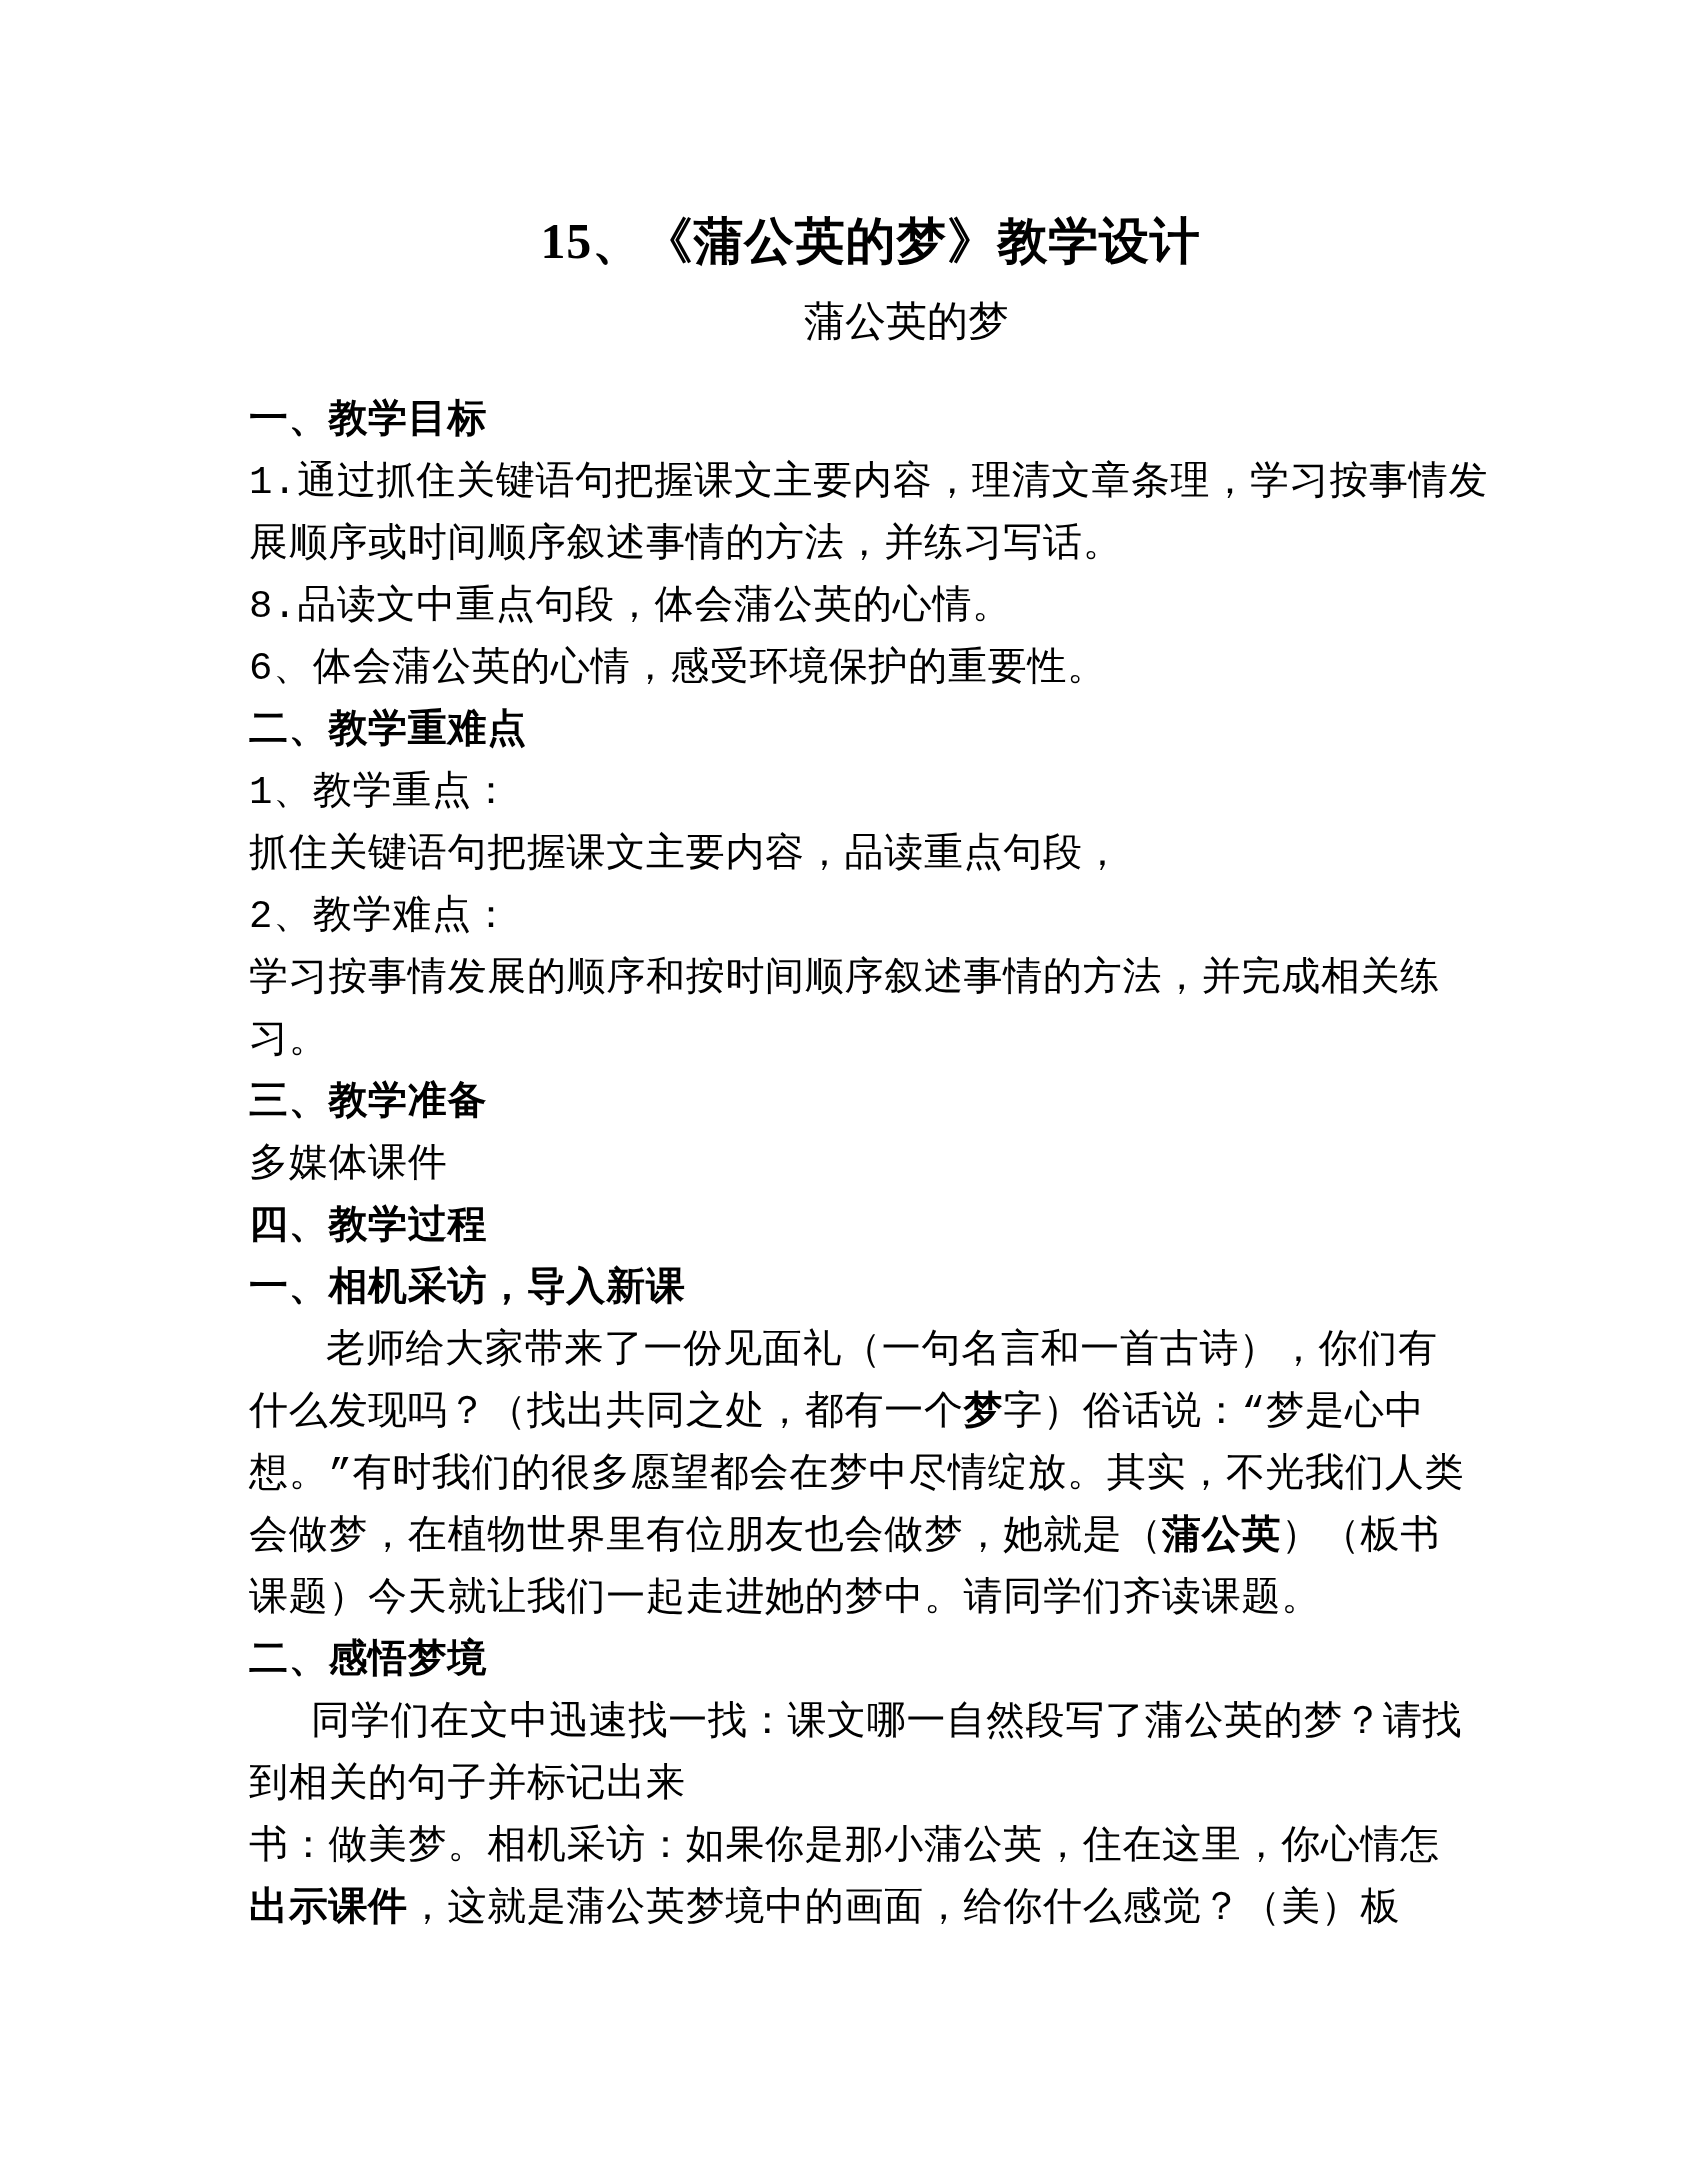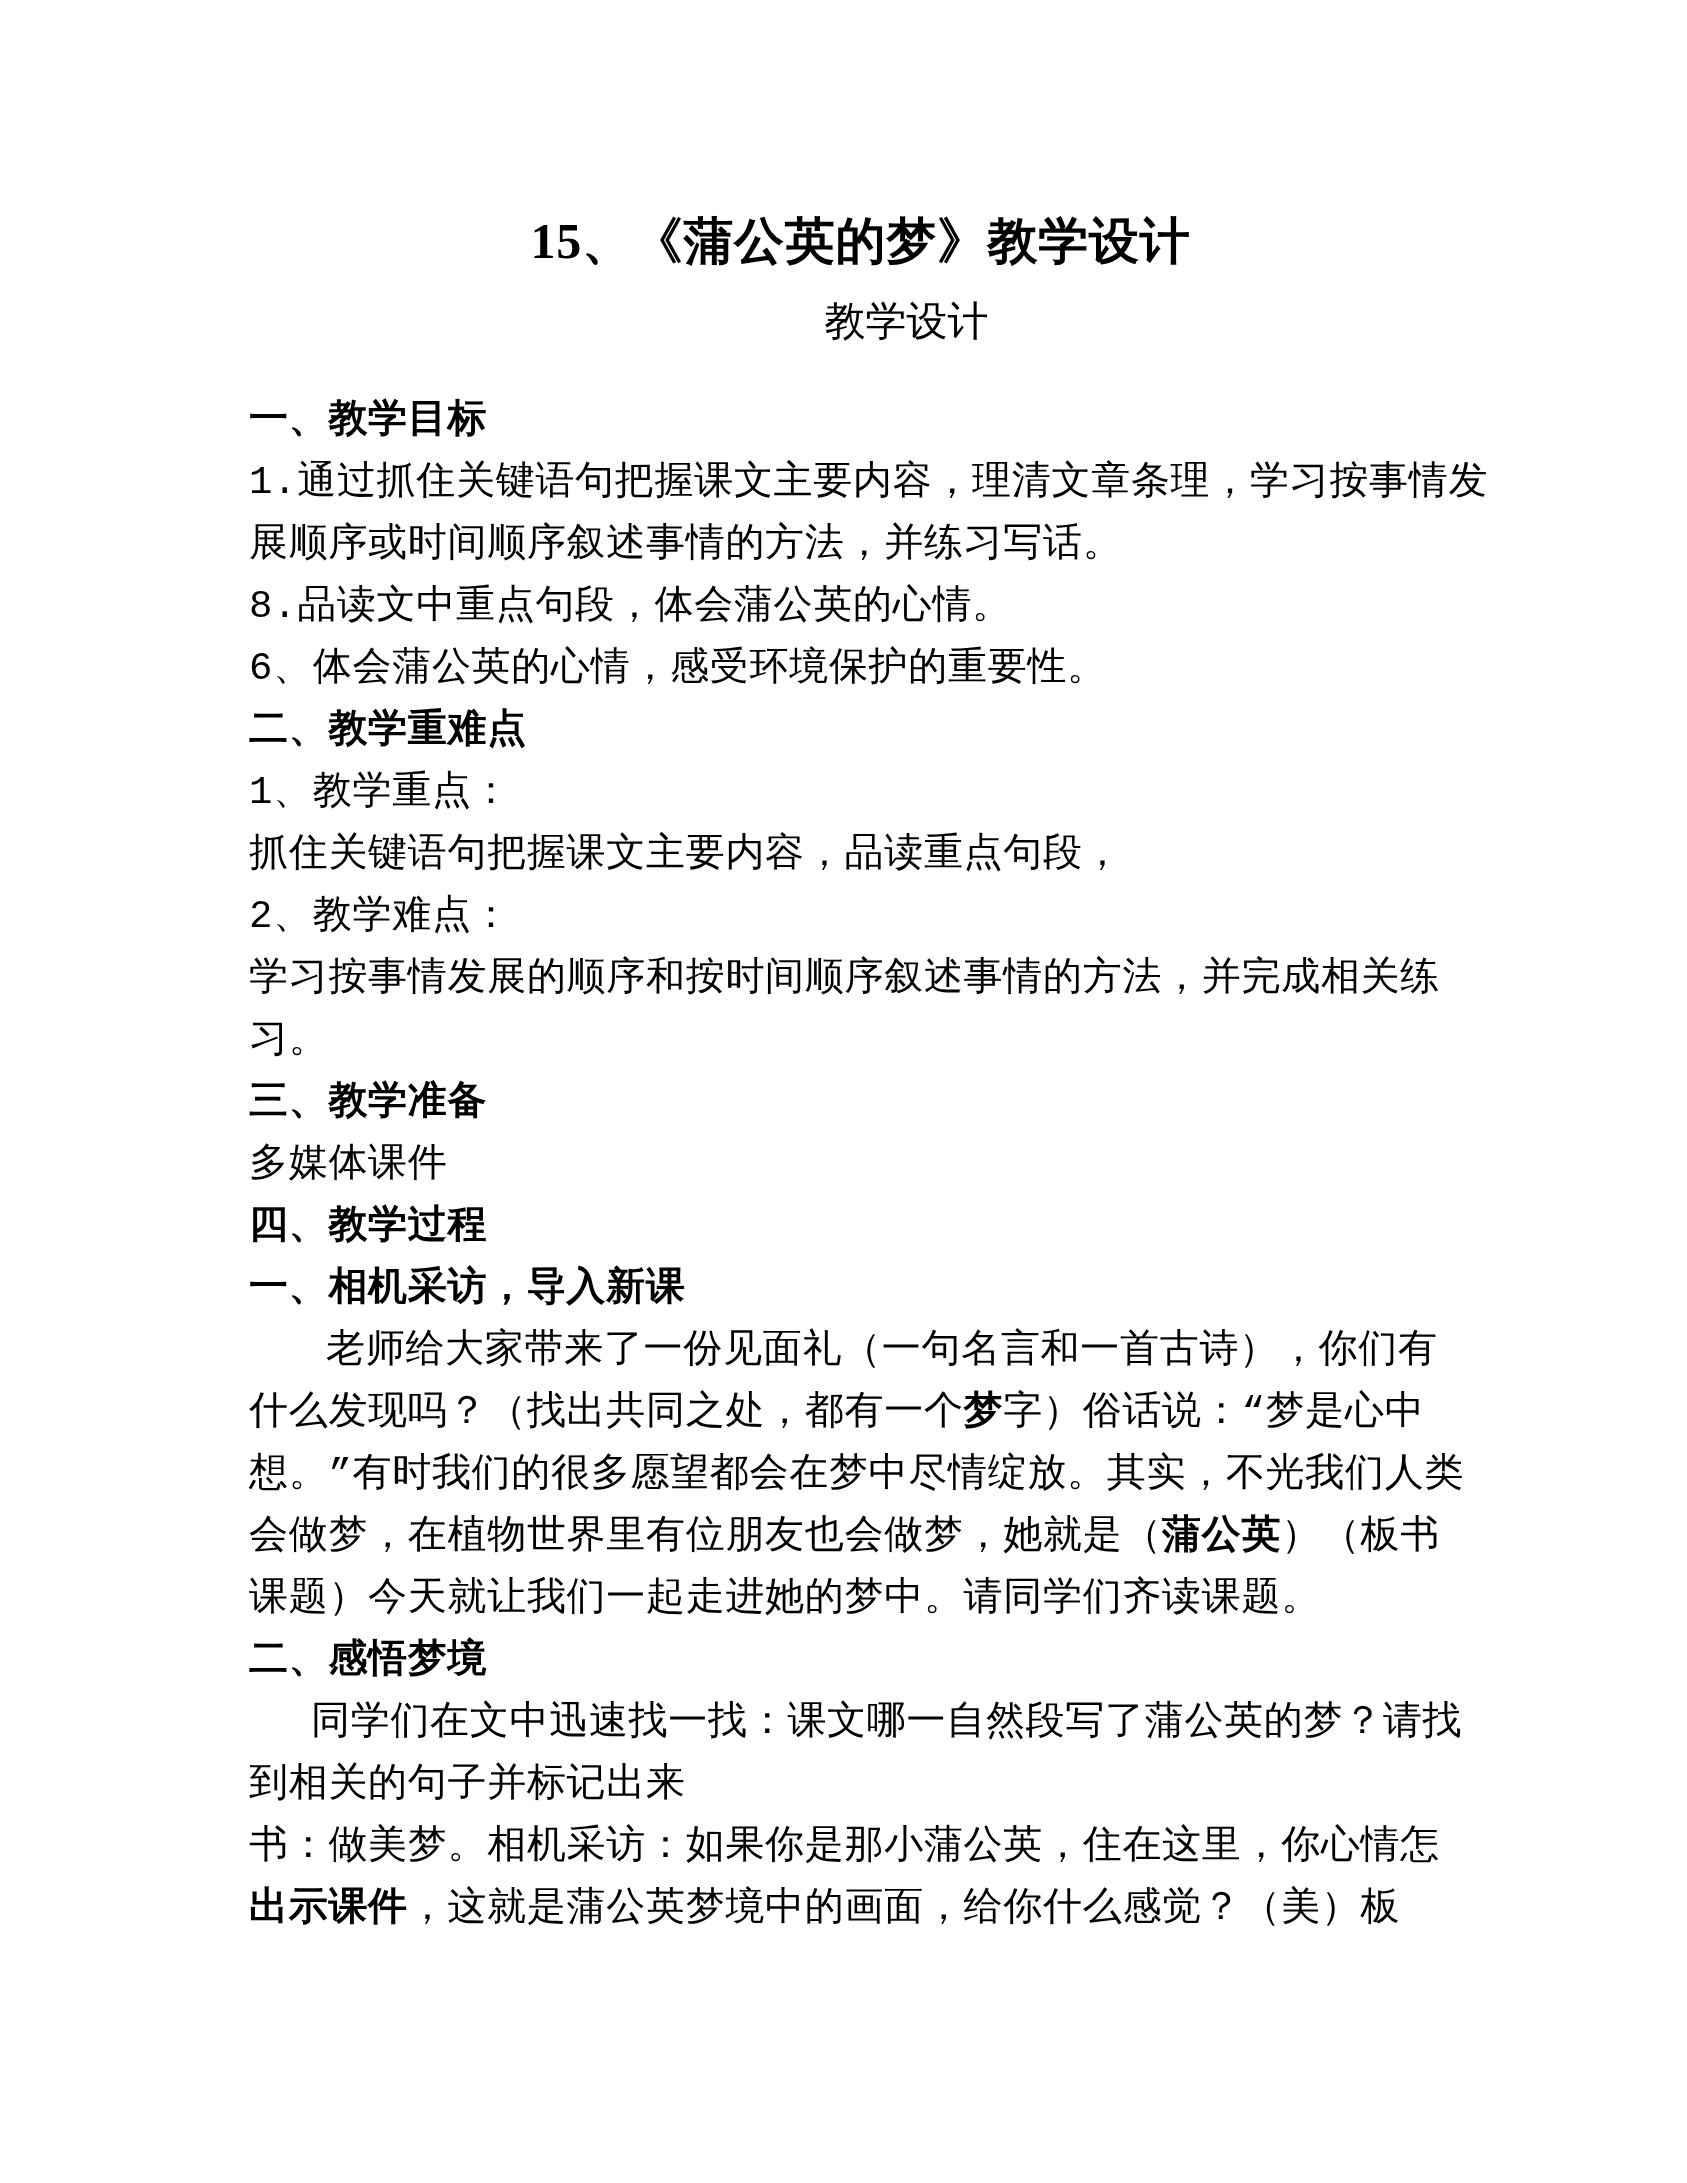--- a/index.html
+++ b/index.html
@@ -21,21 +21,21 @@
     padding: 203px 241px 0 249px;
   }
   .title {
     margin: 0;
     font-size: 50px;
     font-weight: bold;
     text-align: center;
     line-height: 76px;
     letter-spacing: 0.7px;
     position: relative;
-    left: 13px;
+    left: 23px;
     white-space: pre;
   }
   .subtitle {
     font-size: 41px;
     font-weight: normal;
     text-align: center;
     line-height: 69px;
     margin-top: 8.3px;
     position: relative;
     left: 59px;
@@ -57,21 +57,21 @@
   }
   .seg-b {
     font-weight: bold;
   }
 </style>
 </head>
 <body>
 
 <div class="page">
   <h1 class="title">15、《蒲公英的梦》教学设计</h1>
-  <div class="subtitle">教学设计</div>
+  <div class="subtitle">蒲公英的梦</div>
   <div class="doc-body">
       <div class="line heading"><span class="seg-b">一、教学目标</span></div>
       <div class="line"><span>1.通过抓住关键语句把握课文主要内容，理清文章条理，学习按事情发</span></div>
       <div class="line"><span>展顺序或时间顺序叙述事情的方法，并练习写话。</span></div>
       <div class="line"><span>8.品读文中重点句段，体会蒲公英的心情。</span></div>
       <div class="line"><span>6、体会蒲公英的心情，感受环境保护的重要性。</span></div>
       <div class="line heading"><span class="seg-b">二、教学重难点</span></div>
       <div class="line"><span>1、教学重点：</span></div>
       <div class="line"><span>抓住关键语句把握课文主要内容，品读重点句段，</span></div>
       <div class="line"><span>2、教学难点：</span></div>

